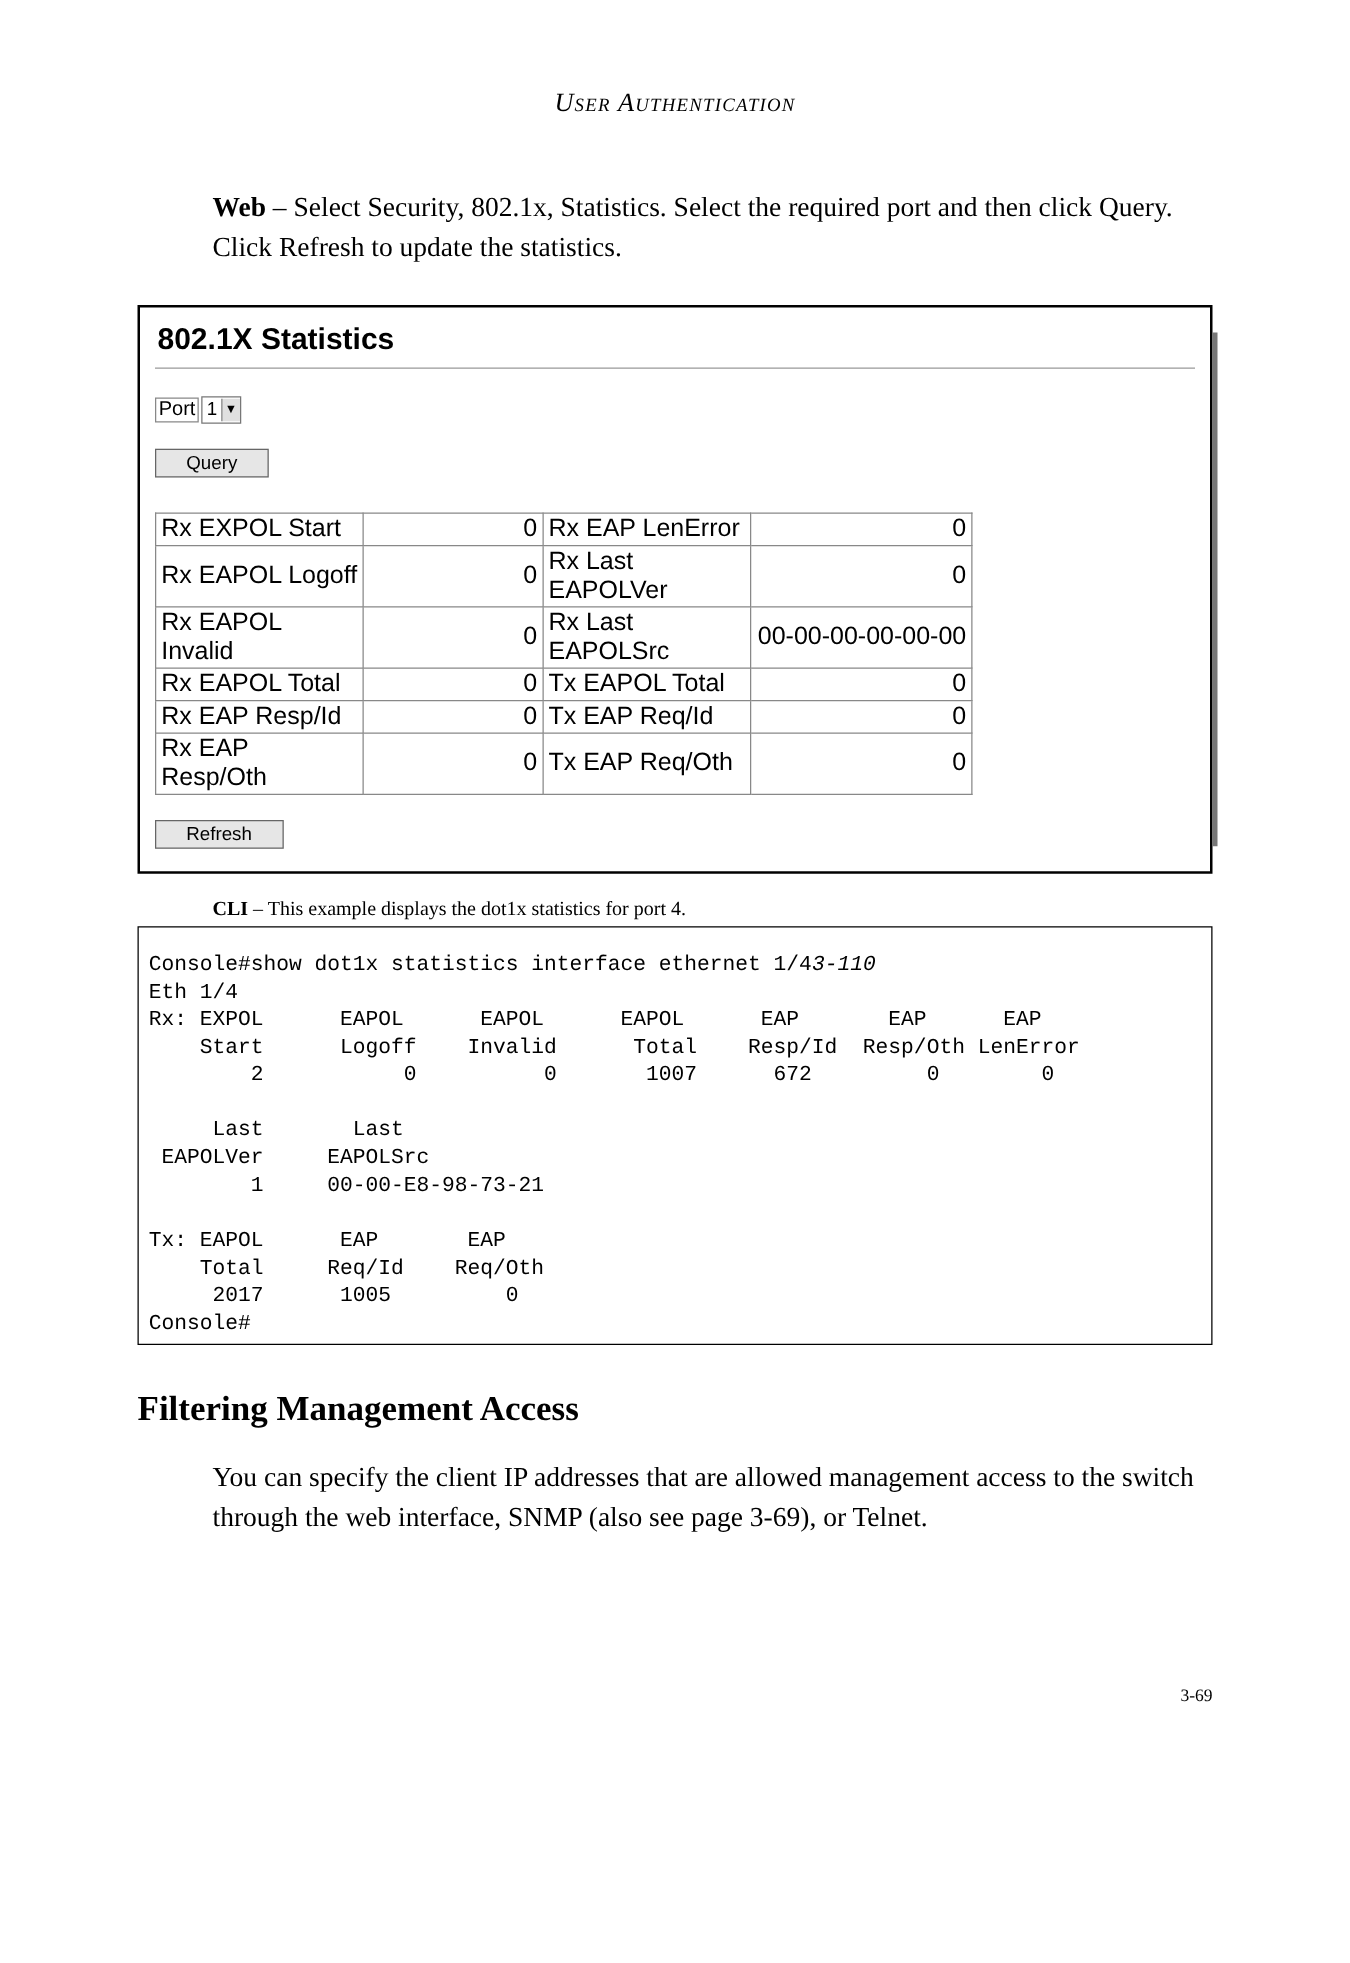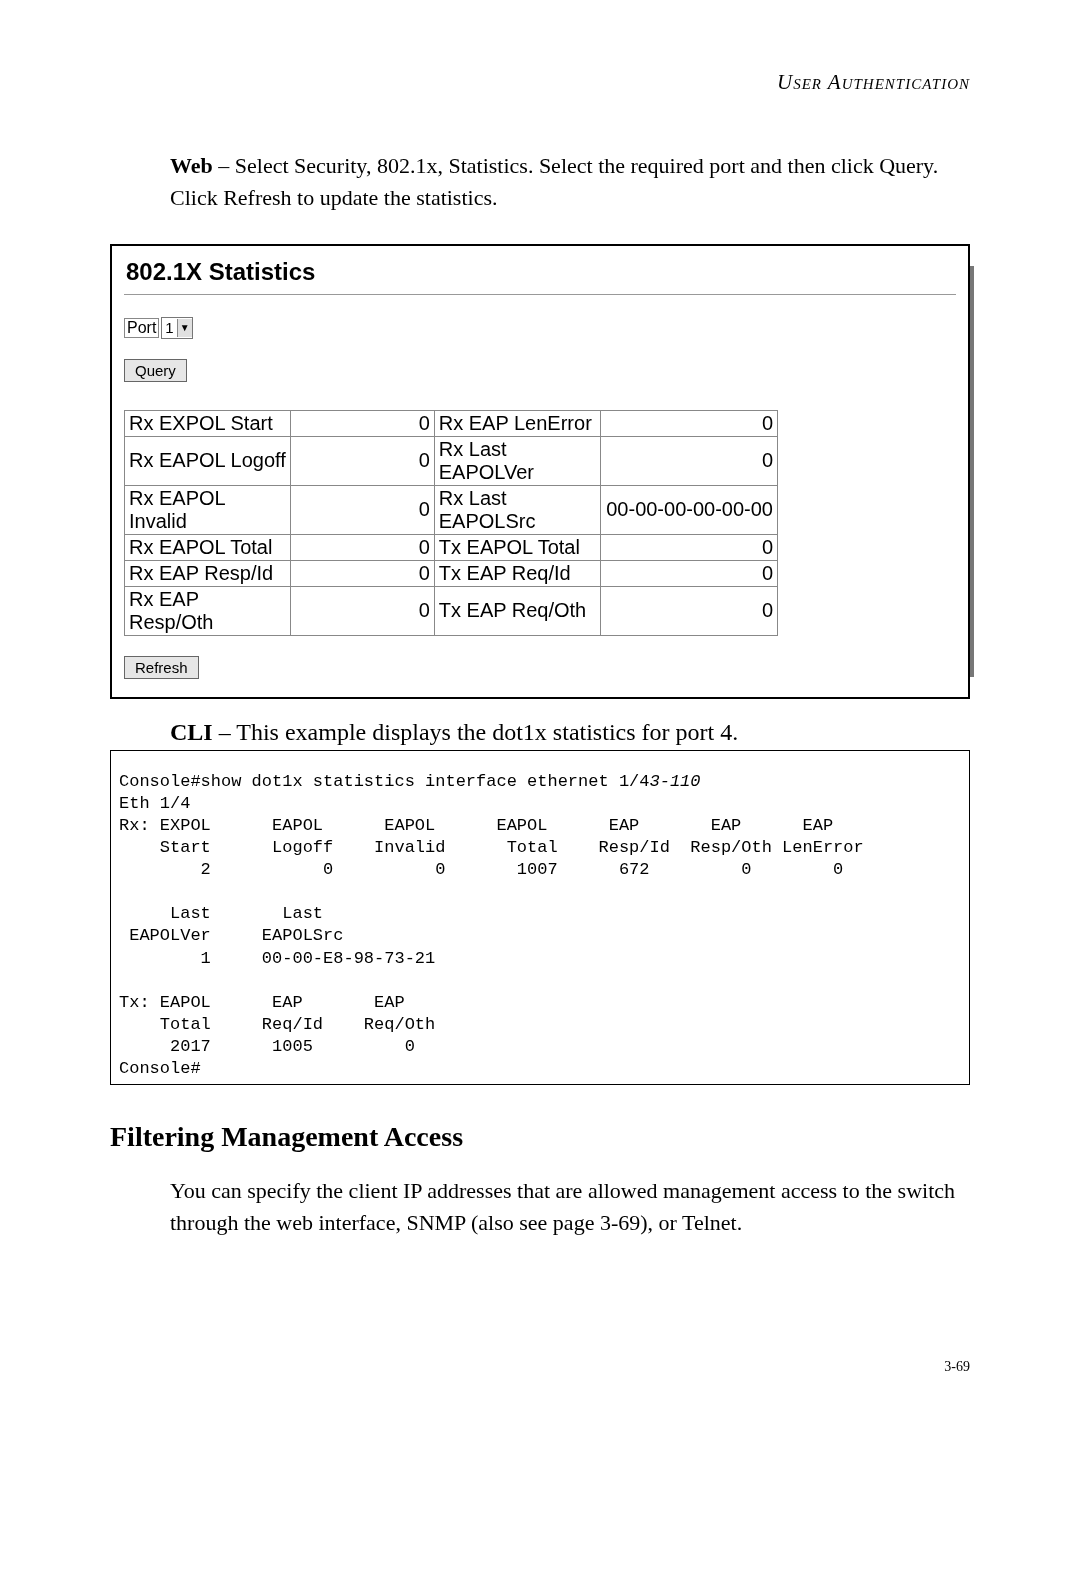--- a/index.html
+++ b/index.html
@@ -8,21 +8,21 @@
     background: #fff;
     font-family: Georgia, 'Times New Roman', serif;
     color: #000;
     width: 1080px;
   }
   .page {
     padding: 70px 110px 60px 110px;
     box-sizing: border-box;
   }
   .running-head {
-    text-align: right;
+    text-align: center;
     font-variant: small-caps;
     font-style: italic;
     font-size: 21px;
     letter-spacing: 1px;
     margin-bottom: 55px;
     font-family: Georgia, serif;
   }
   .body-text {
     font-size: 22px;
     line-height: 1.45;
@@ -87,21 +87,21 @@
     background: #e0e0e0;
     font-size: 10px;
     line-height: 18px;
     margin-left: 3px;
   }
   .win-btn {
     display: inline-block;
     border: 1px solid #666;
     background: #e6e6e6;
     font-size: 15px;
-    padding: 2px 10px;
+    padding: 2px 24px;
     font-family: Arial, sans-serif;
   }
   .stats-table {
     border-collapse: collapse;
     margin-top: 28px;
     font-size: 20px;
     width: 654px;
   }
   .stats-table td {
     border: 1px solid #888;
@@ -115,21 +115,21 @@
   }
   .stats-table .val {
     width: 120px;
     text-align: right;
   }
   .stats-table .val-wide {
     width: 150px;
     text-align: right;
   }
   .cli-caption {
-    font-size: 24px;
+    font-size: 16px;
     margin: 20px 0 4px 60px;
   }
   .cli-box {
     border: 1px solid #000;
     font-family: "Courier New", monospace;
     font-size: 17px;
     line-height: 1.3;
     padding: 20px 8px 4px 8px;
     white-space: pre;
     overflow: hidden;

